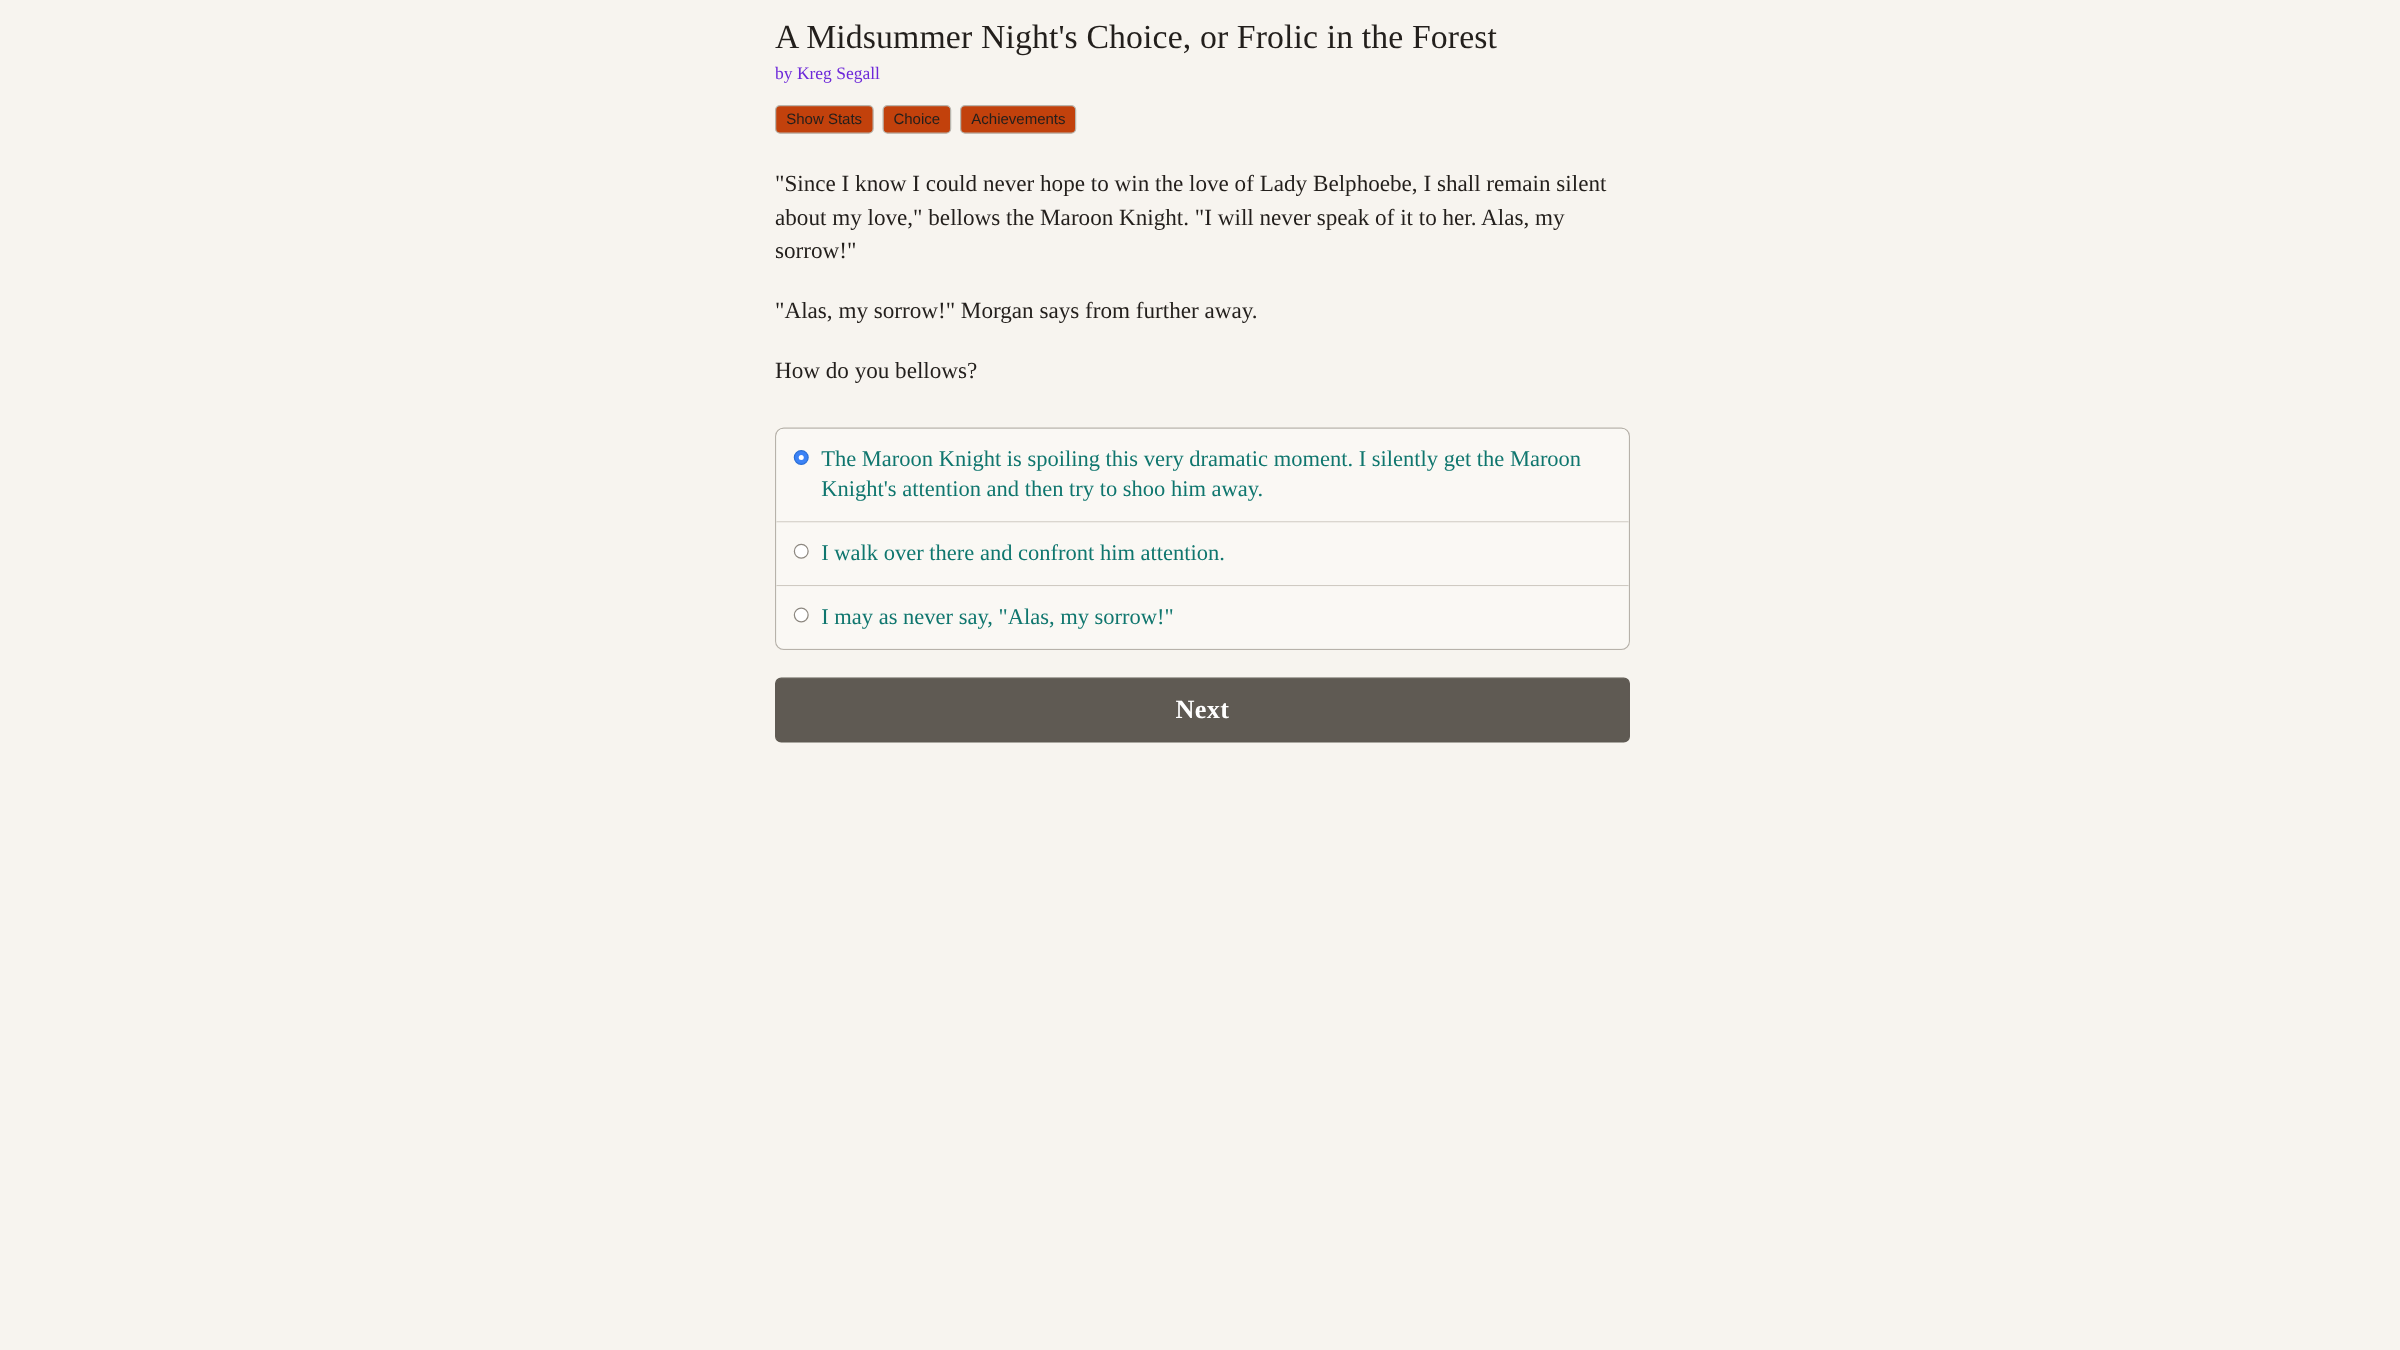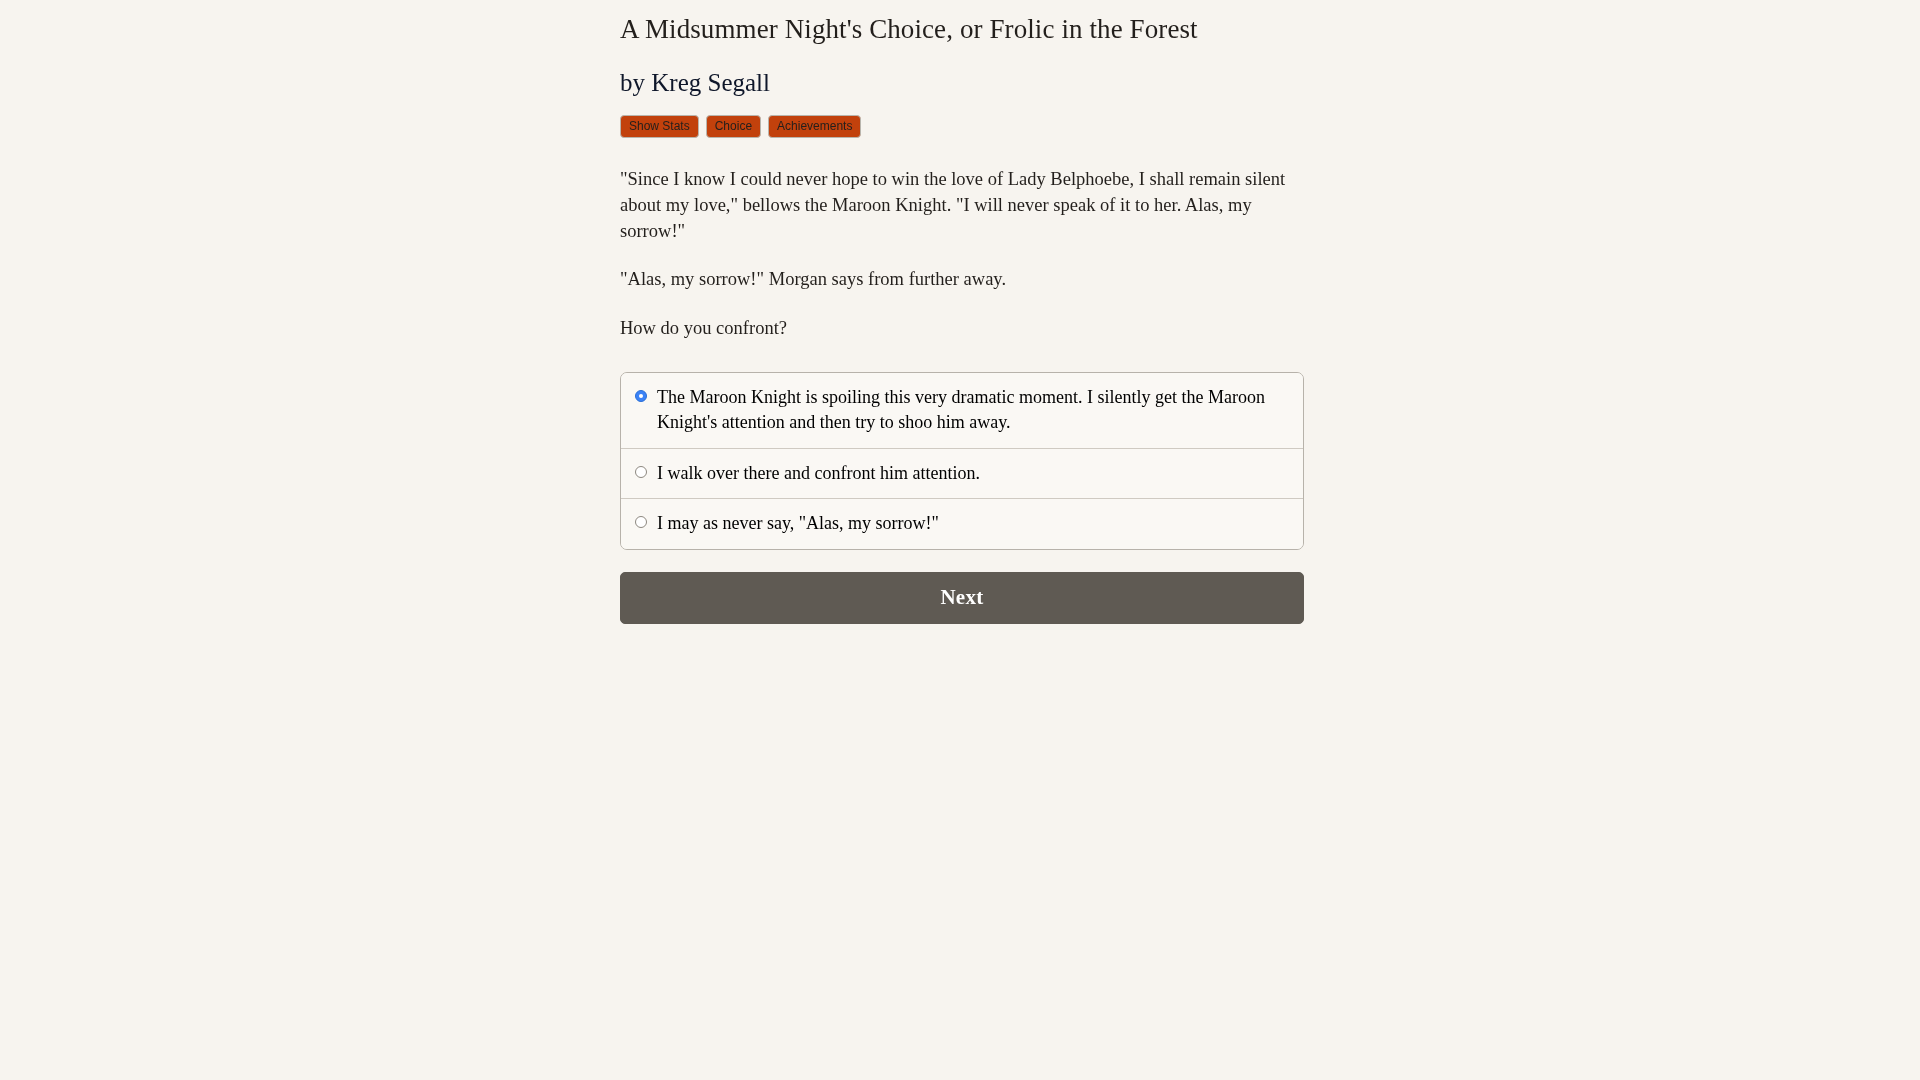--- a/index.html
+++ b/index.html
@@ -31,23 +31,23 @@
     font-size: 27px;
     font-weight: normal;
     color: #231f1c;
     margin: 0;
     padding-top: 12px;
     line-height: 1.3;
     letter-spacing: 0.1px;
   }
 
   .byline {
-    font-size: 25px;
-    color: #0f172a;
-    margin-top: 20px;
+    font-size: 14px;
+    color: #6d28d9;
+    margin-top: 4px;
     line-height: 1.3;
   }
 
   .toolbar {
     margin-top: 15px;
     display: flex;
     gap: 7px;
     align-items: center;
   }
 
@@ -119,21 +119,21 @@
     top: 3px;
     width: 4px;
     height: 4px;
     border-radius: 50%;
     background: #ffffff;
   }
 
   .choice .label {
     font-size: 18px;
     line-height: 1.38;
-    color: #000000;
+    color: #0f766e;
   }
 
   .next-button {
     display: block;
     width: 100%;
     margin-top: 22px;
     padding: 12px 0 13px 0;
     background: #5f5a53;
     border: 1px solid #5f5a53;
     border-radius: 5px;
@@ -158,21 +158,21 @@
 
     <div class="toolbar">
       <button class="toolbar-button">Show Stats</button>
       <button class="toolbar-button">Choice</button>
       <button class="toolbar-button">Achievements</button>
     </div>
 
     <div class="story">
       <p class="story-p first">"Since I know I could never hope to win the love of Lady Belphoebe, I shall remain silent about my love," bellows the Maroon Knight. "I will never speak of it to her. Alas, my sorrow!"</p>
       <p class="story-p">"Alas, my sorrow!" Morgan says from further away.</p>
-      <p class="story-p">How do you confront?</p>
+      <p class="story-p">How do you bellows?</p>
     </div>
 
     <div class="choices">
       <div class="choice selected">
         <span class="radio"></span>
         <span class="label">The Maroon Knight is spoiling this very dramatic moment. I silently get the Maroon Knight's attention and then try to shoo him away.</span>
       </div>
       <div class="choice">
         <span class="radio"></span>
         <span class="label">I walk over there and confront him attention.</span>

